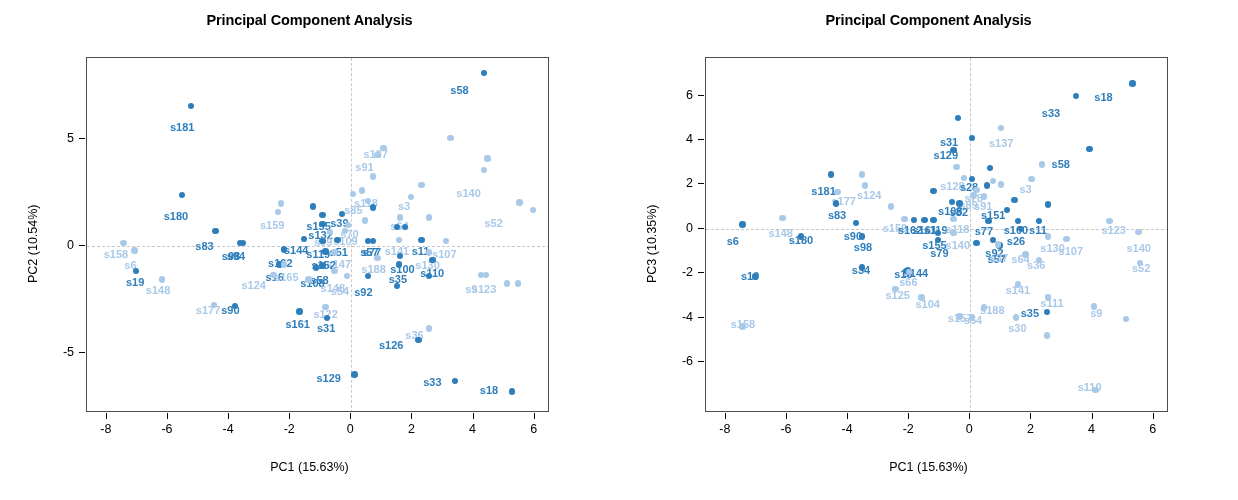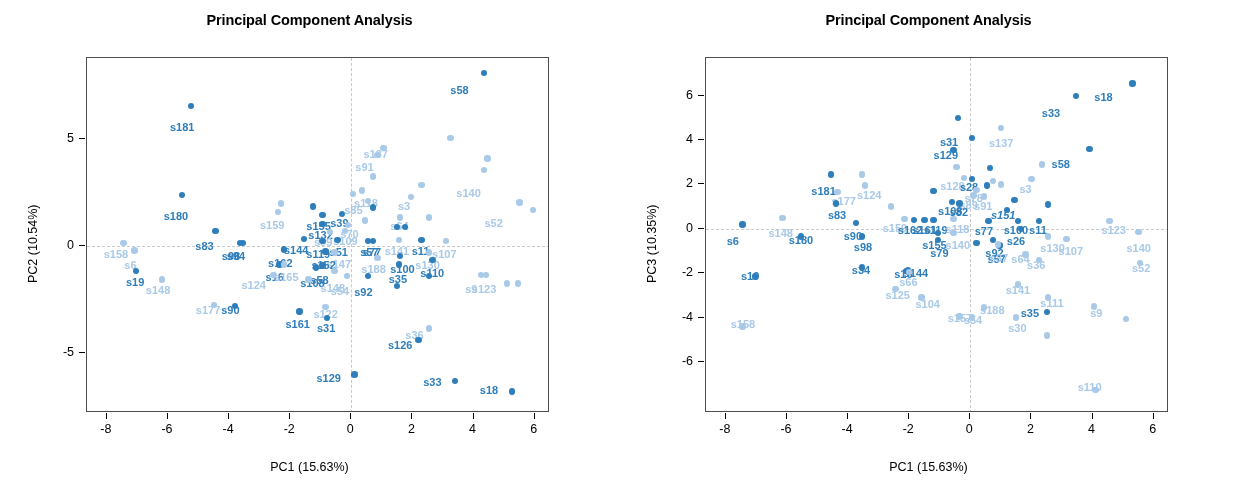--- a/index.html
+++ b/index.html
@@ -173,21 +173,21 @@
           <div class="lbl" style="color: rgb(46, 126, 187); left: 134.221px; top: 247.072px;">s90</div>
           <div class="pt" style="left: 209.199px; top: 250.219px; width: 6.4px; height: 6.4px; background: rgb(46, 126, 187);"></div>
           <div class="lbl" style="color: rgb(46, 126, 187); left: 198.399px; top: 261.419px;">s161</div>
           <div class="pt" style="left: 235.176px; top: 245.942px; width: 6.4px; height: 6.4px; background: rgb(169, 201, 232);"></div>
           <div class="lbl" style="color: rgb(169, 201, 232); left: 226.376px; top: 251.142px;">s122</div>
           <div class="pt" style="left: 236.704px; top: 256.634px; width: 6.4px; height: 6.4px; background: rgb(46, 126, 187);"></div>
           <div class="lbl" style="color: rgb(46, 126, 187); left: 229.904px; top: 264.834px;">s31</div>
           <div class="pt" style="left: 339.084px; top: 267.327px; width: 6.4px; height: 6.4px; background: rgb(169, 201, 232);"></div>
           <div class="lbl" style="color: rgb(169, 201, 232); left: 318.284px; top: 271.527px;">s36</div>
           <div class="pt" style="left: 328.387px; top: 279.089px; width: 6.4px; height: 6.4px; background: rgb(46, 126, 187);"></div>
-          <div class="lbl" style="color: rgb(46, 126, 187); left: 301px; top: 282.289px;">s126</div>
+          <div class="lbl" style="color: rgb(46, 126, 187); left: 292px; top: 282.289px;">s126</div>
           <div class="pt" style="left: 264.209px; top: 313.306px; width: 6.4px; height: 6.4px; background: rgb(46, 126, 187);"></div>
           <div class="lbl" style="color: rgb(46, 126, 187); left: 229.409px; top: 314.506px;">s129</div>
           <div class="pt" style="left: 365.061px; top: 319.722px; width: 6.4px; height: 6.4px; background: rgb(46, 126, 187);"></div>
           <div class="lbl" style="color: rgb(46, 126, 187); left: 336.261px; top: 318.922px;">s33</div>
           <div class="pt" style="left: 421.599px; top: 330.414px; width: 6.4px; height: 6.4px; background: rgb(46, 126, 187);"></div>
           <div class="lbl" style="color: rgb(46, 126, 187); left: 392.799px; top: 326.614px;">s18</div>
         </div>
         <div class="tick" style="left: 105.865px; top: 413px; width: 1px; height: 6px;"></div>
         <div class="ticklabel" style="left: 91.8647px; top: 422px; width: 28px; text-align: center;">-8</div>
         <div class="tick" style="left: 166.987px; top: 413px; width: 1px; height: 6px;"></div>
@@ -263,21 +263,21 @@
           <div class="pt" style="left: 126.684px; top: 142.128px; width: 6.4px; height: 6.4px; background: rgb(46, 126, 187);"></div>
           <div class="lbl" style="color: rgb(46, 126, 187); left: 121.884px; top: 152.328px;">s83</div>
           <div class="pt" style="left: 242.817px; top: 141.019px; width: 6.4px; height: 6.4px; background: rgb(46, 126, 187);"></div>
           <div class="lbl" style="color: rgb(46, 126, 187); left: 232.017px; top: 148.219px;">s108</div>
           <div class="pt" style="left: 250.457px; top: 142.128px; width: 6.4px; height: 6.4px; background: rgb(46, 126, 187);"></div>
           <div class="lbl" style="color: rgb(46, 126, 187); left: 243.657px; top: 149.328px;">s82</div>
           <div class="pt" style="left: 181.694px; top: 145.456px; width: 6.4px; height: 6.4px; background: rgb(169, 201, 232);"></div>
           <div class="pt" style="left: 305.467px; top: 138.8px; width: 6.4px; height: 6.4px; background: rgb(46, 126, 187);"></div>
           <div class="pt" style="left: 339.084px; top: 143.238px; width: 6.4px; height: 6.4px; background: rgb(46, 126, 187);"></div>
           <div class="pt" style="left: 297.826px; top: 148.784px; width: 6.4px; height: 6.4px; background: rgb(46, 126, 187);"></div>
-          <div class="lbl" style="color: rgb(46, 126, 187); left: 285px; top: 151.984px; font-style: italic;">s151</div>
+          <div class="lbl" style="color: rgb(46, 126, 187); left: 275px; top: 151.984px;">s151</div>
           <div class="pt" style="left: 195.447px; top: 157.659px; width: 6.4px; height: 6.4px; background: rgb(169, 201, 232);"></div>
           <div class="lbl" style="color: rgb(169, 201, 232); left: 176.647px; top: 164.859px;">s159</div>
           <div class="pt" style="left: 204.615px; top: 158.769px; width: 6.4px; height: 6.4px; background: rgb(46, 126, 187);"></div>
           <div class="lbl" style="color: rgb(46, 126, 187); left: 191.815px; top: 166.969px;">s162</div>
           <div class="pt" style="left: 215.312px; top: 158.769px; width: 6.4px; height: 6.4px; background: rgb(46, 126, 187);"></div>
           <div class="lbl" style="color: rgb(46, 126, 187); left: 206.512px; top: 166.969px;">s161</div>
           <div class="pt" style="left: 224.48px; top: 158.769px; width: 6.4px; height: 6.4px; background: rgb(46, 126, 187);"></div>
           <div class="lbl" style="color: rgb(46, 126, 187); left: 217.68px; top: 166.969px;">s119</div>
           <div class="pt" style="left: 244.345px; top: 157.659px; width: 6.4px; height: 6.4px; background: rgb(169, 201, 232);"></div>
           <div class="lbl" style="color: rgb(169, 201, 232); left: 239.545px; top: 165.859px;">s118</div>

